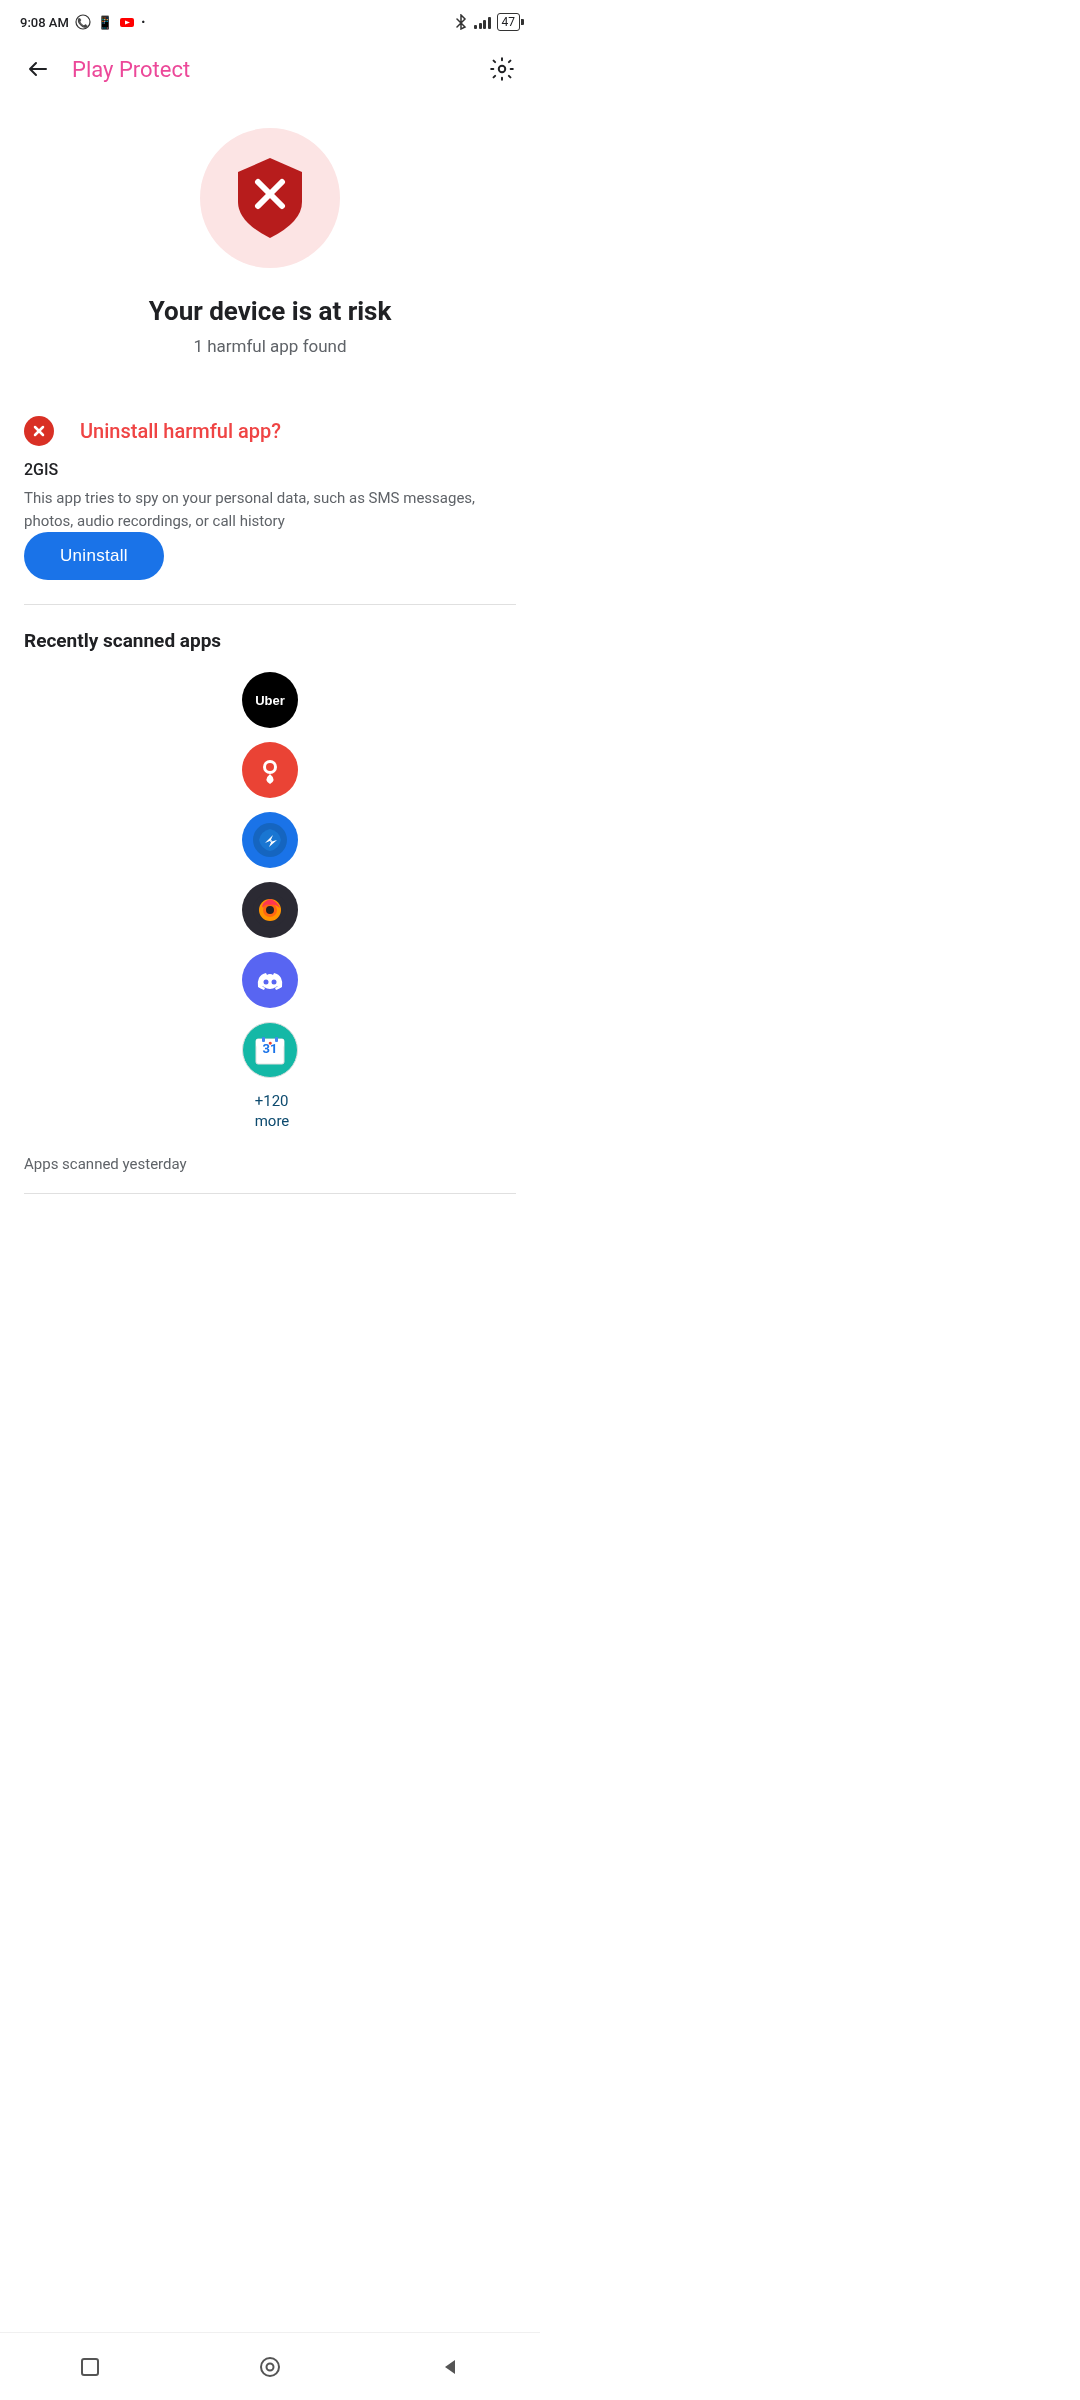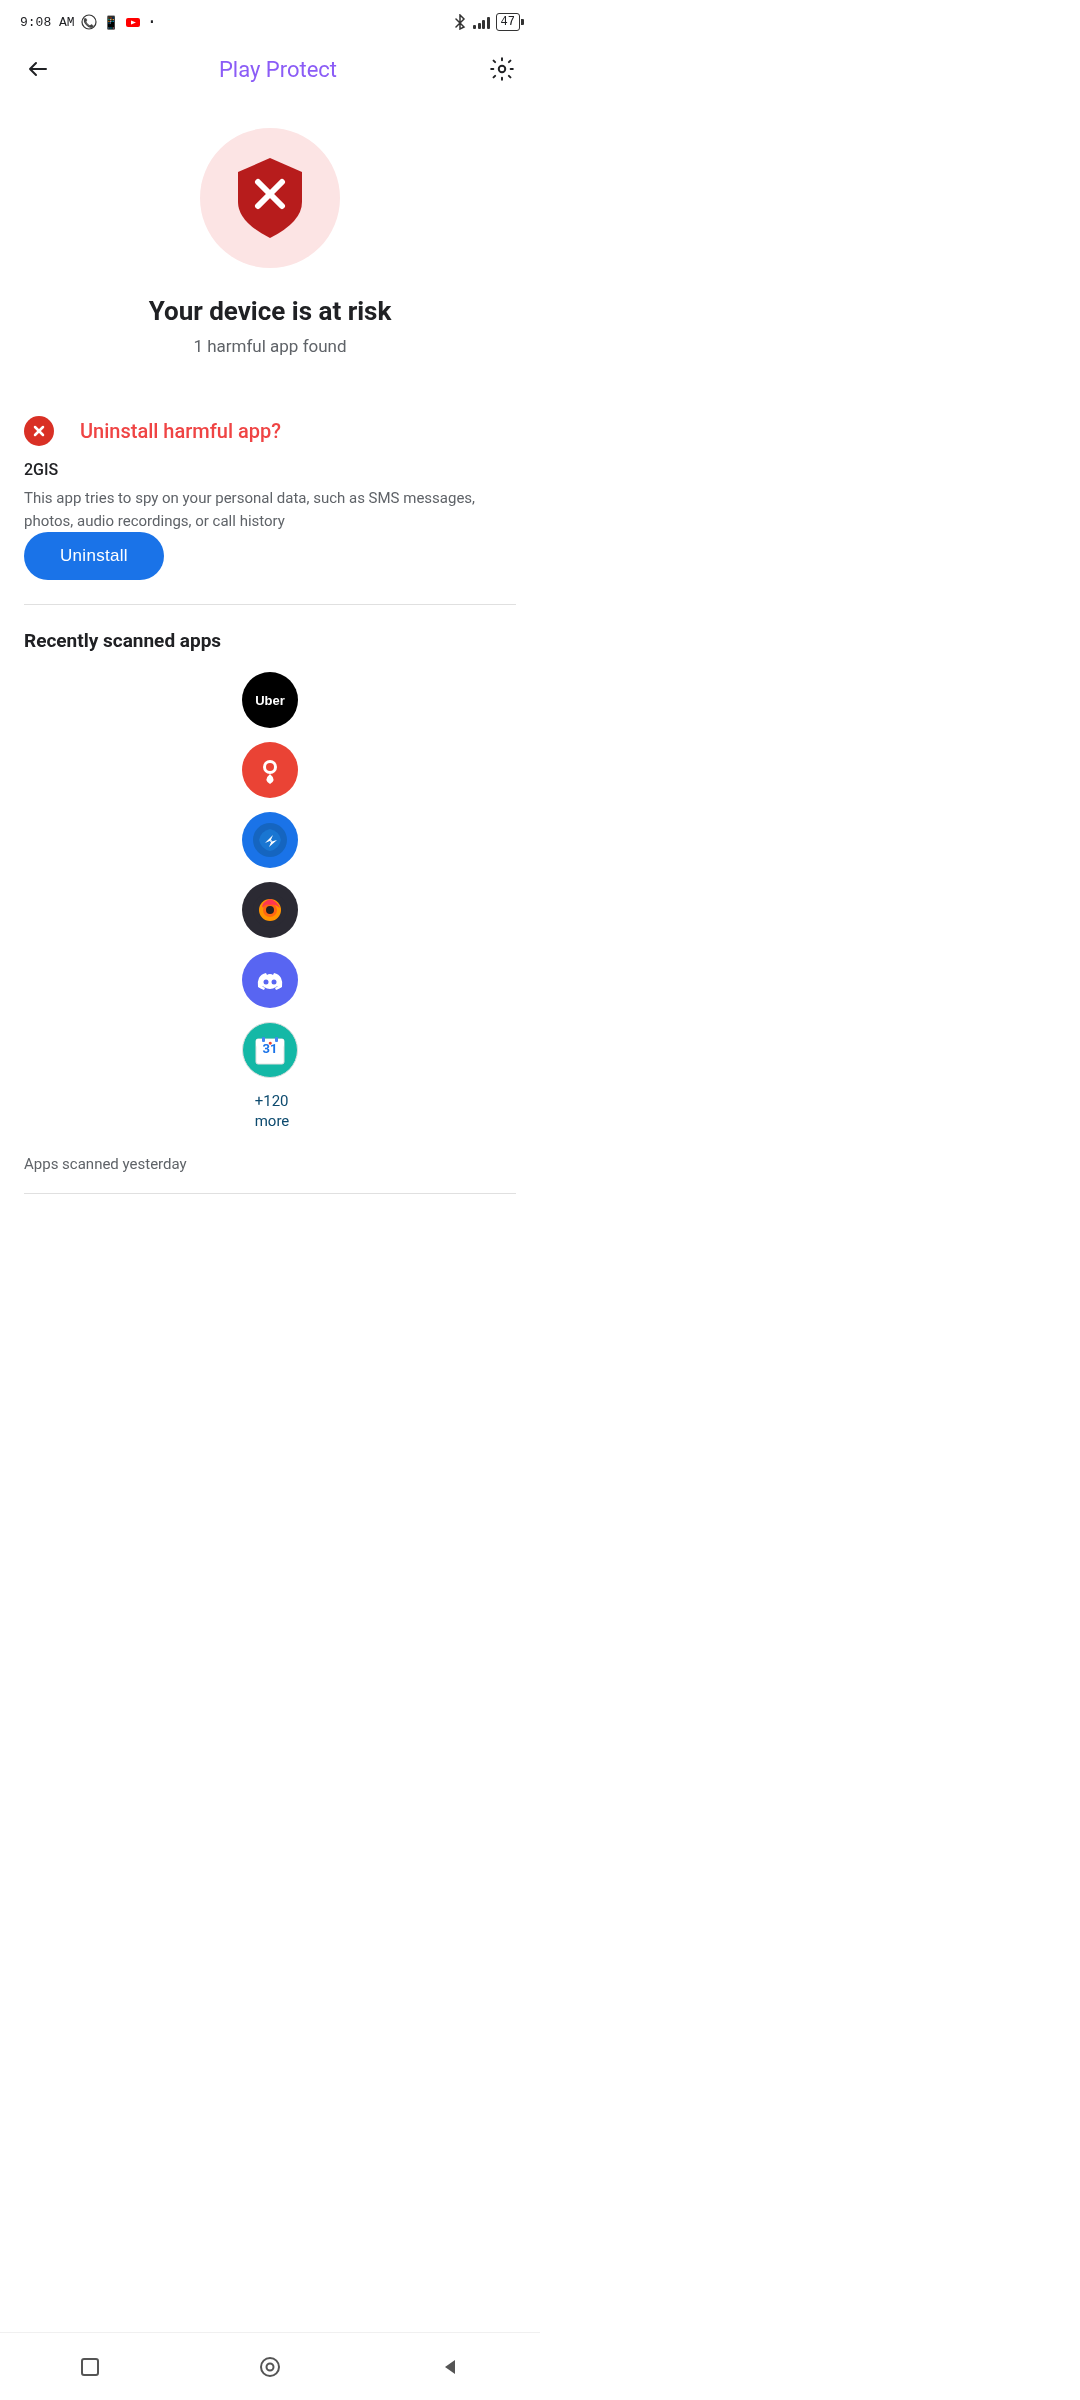--- a/index.html
+++ b/index.html
@@ -15,21 +15,20 @@
       overflow-x: hidden;
     }
 
     
     .status-bar {
       display: flex;
       justify-content: space-between;
       align-items: center;
       padding: 10px 20px 6px 20px;
       height: 40px;
-      font-family: Liberation Mono, monospace;
     }
     .status-left {
       display: flex;
       align-items: center;
       gap: 6px;
       font-size: 13px;
       font-weight: 500;
     }
     .status-right {
       display: flex;
@@ -71,23 +70,23 @@
       width: 36px;
       height: 36px;
       display: flex;
       align-items: center;
       justify-content: center;
       cursor: pointer;
     }
     .nav-title {
       font-size: 22px;
       font-weight: 400;
-      color: #8b5cf6;
+      color: #ec4899;
       flex: 1;
-      text-align: center;
+      text-align: left;
       padding-left: 16px;
     }
     .nav-settings {
       width: 36px;
       height: 36px;
       display: flex;
       align-items: center;
       justify-content: center;
       cursor: pointer;
     }

